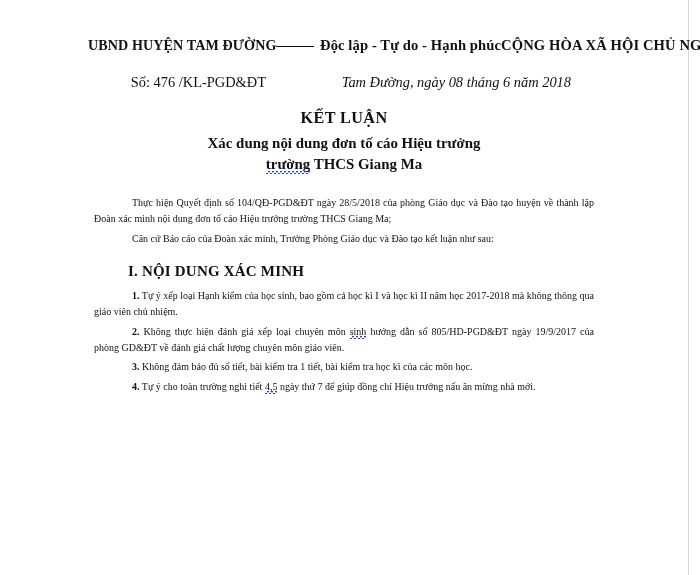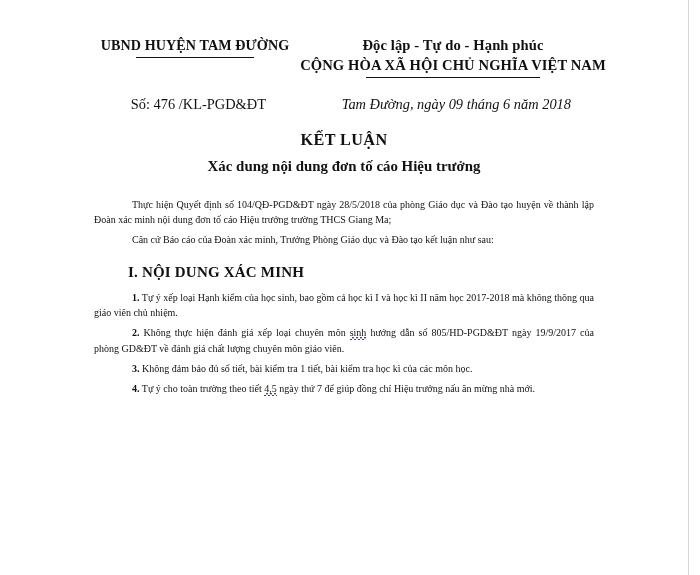--- a/index.html
+++ b/index.html
@@ -39,21 +39,21 @@
 
   
   .masthead {
     display: flex;
     align-items: flex-start;
     padding-top: 36px;
   }
 
   .masthead-col {
     display: flex;
-    flex-direction: column;
+    flex-direction: row;
     align-items: center;
   }
 
   .masthead-col.left {
     width: 226px;
     margin-left: -2px;
   }
 
   .masthead-col.right {
     width: 290px;
@@ -208,40 +208,41 @@
       <div class="masthead-col right">
         <div class="org-line sub">Độc lập - Tự do - Hạnh phúc</div>
         <div class="org-line">CỘNG HÒA XÃ HỘI CHỦ NGHĨA VIỆT NAM</div>
         <div class="rule right-rule"></div>
       </div>
 
     </div>
 
     <div class="numdate">
       <div class="doc-number">Số: 476 /KL-PGD&amp;ĐT</div>
-      <div class="doc-date">Tam Đường, ngày 09 tháng 6 năm 2018</div>
+      <div class="doc-date">Tam Đường, ngày 08 tháng 6 năm 2018</div>
     </div>
 
     <div class="title-block">
       <div class="title-main">KẾT LUẬN</div>
       <div class="title-sub">Xác dung nội dung đơn tố cáo Hiệu trưởng</div>
+      <div class="title-sub-2"><span class="spell">trường</span><span> THCS Giang Ma</span></div>
     </div>
 
     <div class="body-block">
 
       <p class="para">Thực hiện Quyết định số 104/QĐ-PGD&amp;ĐT ngày 28/5/2018 của phòng Giáo dục và Đào tạo huyện về thành lập Đoàn xác minh nội dung đơn tố cáo Hiệu trưởng trường THCS Giang Ma;</p>
 
       <p class="para gap">Căn cứ Báo cáo của Đoàn xác minh, Trưởng Phòng Giáo dục và Đào tạo kết luận như sau:</p>
 
       <h2 class="section-heading">I. NỘI DUNG XÁC MINH</h2>
 
       <p class="para"><span class="num">1.</span><span> Tự ý xếp loại Hạnh kiểm của học sinh, bao gồm cả học kì I và học kì II năm học 2017-2018 mà không thông qua giáo viên chủ nhiệm.</span></p>
 
       <p class="para"><span class="num">2.</span><span> Không thực hiện đánh giá xếp loại chuyên môn </span><span class="spell">sinh</span><span> hướng dẫn số 805/HD-PGD&amp;ĐT ngày 19/9/2017 của phòng GD&amp;ĐT về đánh giá chất lượng chuyên môn giáo viên.</span></p>
 
       <p class="para"><span class="num">3.</span><span> Không đảm bảo đủ số tiết, bài kiểm tra 1 tiết, bài kiểm tra học kì của các môn học.</span></p>
 
-      <p class="para"><span class="num">4.</span><span> Tự ý cho toàn trường theo tiết </span><span class="spell">4,5</span><span> ngày thứ 7 để giúp đồng chí Hiệu trưởng nấu ăn mừng nhà mới.</span></p>
+      <p class="para"><span class="num">4.</span><span> Tự ý cho toàn trường nghi tiết </span><span class="spell">4,5</span><span> ngày thứ 7 để giúp đồng chí Hiệu trưởng nấu ăn mừng nhà mới.</span></p>
 
     </div>
 
   </div>
 </div>
 
 </body></html>

